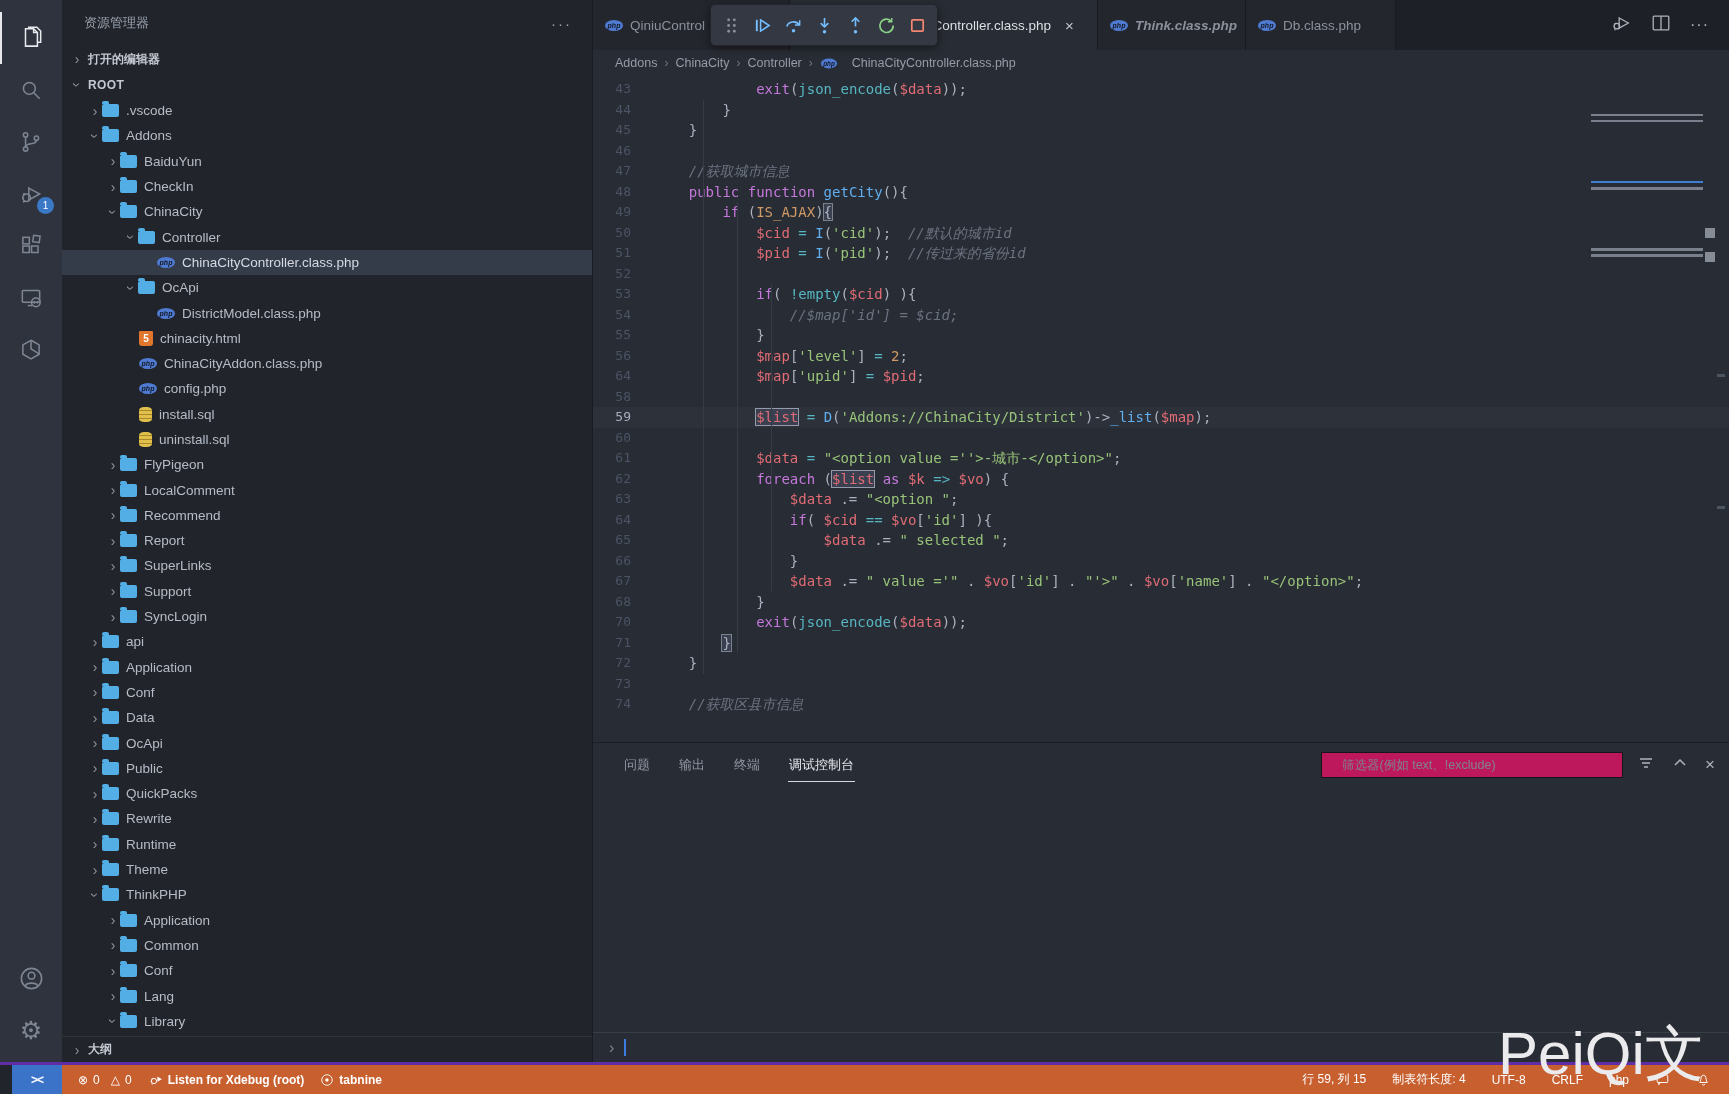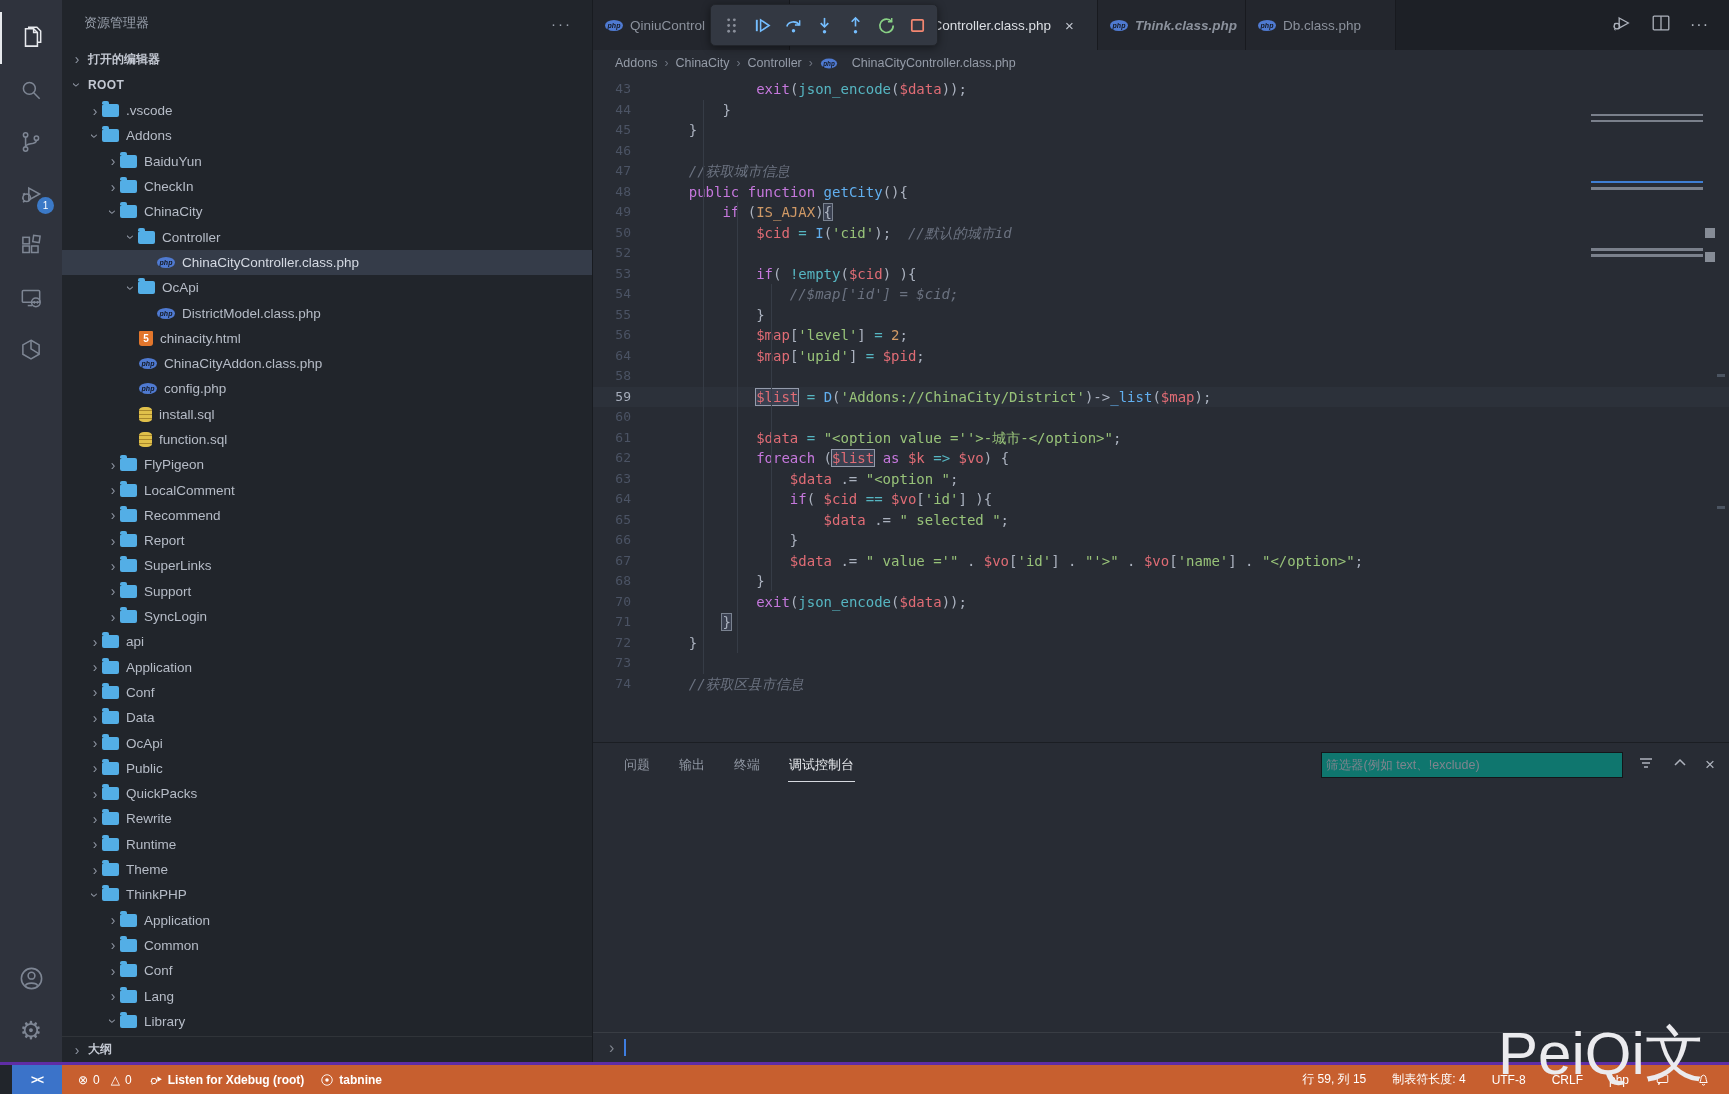--- a/index.html
+++ b/index.html
@@ -90,22 +90,22 @@
   .mm-bar { position:absolute; left:0; width:100%; height:2.5px; }
   .ruler-mark { position:absolute; background:#4b5461; }
   .ruler-sq { position:absolute; width:10px; height:10px; background:#868c96; }
 
   
   .panel { height:320px; flex:none; display:flex; flex-direction:column; background:#282c34; border-top:1px solid #1b1e23; }
   .panel-header { height:44px; display:flex; align-items:center; padding:0 14px 0 30px; flex:none; }
   .ptab { font-size:13px; color:#9097a3; margin-right:27px; padding:6px 1px; cursor:pointer; position:relative; }
   .ptab.active { color:#e8eaee; }
   .ptab.active::after { content:""; position:absolute; left:0; right:0; bottom:-2px; height:1px; background:#d7dae0; }
-  .pfilter { margin-left:auto; width:302px; height:26px; background:#0f766e; border:1px solid #14161a; color:#cfd4dc;
-    font-size:12.5px; padding:0 4px; outline:none; }
+  .pfilter { margin-left:auto; width:302px; height:26px; background:#be185d; border:1px solid #14161a; color:#cfd4dc;
+    font-size:12.5px; padding:0 20px; outline:none; }
   .pfilter::placeholder { color:#7f848e; }
   .phdr-icons { display:flex; align-items:center; gap:17px; margin-left:14px; color:#aeb3bd; }
   .phdr-icons svg { stroke:#aeb3bd; fill:none; stroke-width:1.5; }
   .phdr-icons .x { font-size:17px; cursor:pointer; }
   .panel-body { flex:1; }
   .repl { height:30px; border-top:1px solid #393d44; display:flex; align-items:center; padding-left:16px; flex:none; }
   .repl .prompt { color:#7f848e; font-size:16px; margin-right:10px; }
   .repl .caret { width:2px; height:17px; background:#3e7de0; }
 
   
@@ -299,21 +299,21 @@
             <span class="ficon">
               <span class="icon-sql"></span>
             </span>
             <span>install.sql</span>
           </div>
           <div class="tree-row" style="padding-left: 62px;">
             <span class="tr-spacer"></span>
             <span class="ficon">
               <span class="icon-sql"></span>
             </span>
-            <span>function.sql</span>
+            <span>uninstall.sql</span>
           </div>
           <div class="tree-row" style="padding-left: 44px;">
             <span class="chev">›</span>
             <span class="ficon">
               <span class="icon-folder"></span>
             </span>
             <span>FlyPigeon</span>
           </div>
           <div class="tree-row" style="padding-left: 44px;">
             <span class="chev">›</span>
@@ -589,20 +589,21 @@
       <div class="editor">
         <div class="codewrap" id="code">
             <div class="codeline"><span class="ln">43</span><span class="lc"><span class="tk-p">            </span><span class="tk-k">exit</span><span class="tk-p">(</span><span class="tk-b">json_encode</span><span class="tk-p">(</span><span class="tk-v">$data</span><span class="tk-p">));</span></span></div>
             <div class="codeline"><span class="ln">44</span><span class="lc"><span class="tk-p">        }</span></span></div>
             <div class="codeline"><span class="ln">45</span><span class="lc"><span class="tk-p">    }</span></span></div>
             <div class="codeline"><span class="ln">46</span><span class="lc"></span></div>
             <div class="codeline"><span class="ln">47</span><span class="lc"><span class="tk-p">    </span><span class="tk-c">//获取城市信息</span></span></div>
             <div class="codeline"><span class="ln">48</span><span class="lc"><span class="tk-p">    </span><span class="tk-k">public</span><span class="tk-p"> </span><span class="tk-k">function</span><span class="tk-p"> </span><span class="tk-f">getCity</span><span class="tk-p">(){</span></span></div>
             <div class="codeline"><span class="ln">49</span><span class="lc"><span class="tk-p">        </span><span class="tk-k">if</span><span class="tk-p"> (</span><span class="tk-n">IS_AJAX</span><span class="tk-p">)</span><span class="tk-z">{</span></span></div>
             <div class="codeline"><span class="ln">50</span><span class="lc"><span class="tk-p">            </span><span class="tk-v">$cid</span><span class="tk-p"> </span><span class="tk-o">=</span><span class="tk-p"> </span><span class="tk-f">I</span><span class="tk-p">(</span><span class="tk-s">'cid'</span><span class="tk-p">);  </span><span class="tk-c">//默认的城市id</span></span></div>
+            <div class="codeline"><span class="ln">51</span><span class="lc"><span class="tk-p">            </span><span class="tk-v">$pid</span><span class="tk-p"> </span><span class="tk-o">=</span><span class="tk-p"> </span><span class="tk-f">I</span><span class="tk-p">(</span><span class="tk-s">'pid'</span><span class="tk-p">);  </span><span class="tk-c">//传过来的省份id</span></span></div>
             <div class="codeline"><span class="ln">52</span><span class="lc"></span></div>
             <div class="codeline"><span class="ln">53</span><span class="lc"><span class="tk-p">            </span><span class="tk-k">if</span><span class="tk-p">( </span><span class="tk-o">!</span><span class="tk-b">empty</span><span class="tk-p">(</span><span class="tk-v">$cid</span><span class="tk-p">) ){</span></span></div>
             <div class="codeline"><span class="ln">54</span><span class="lc"><span class="tk-p">                </span><span class="tk-c">//$map['id'] = $cid;</span></span></div>
             <div class="codeline"><span class="ln">55</span><span class="lc"><span class="tk-p">            }</span></span></div>
             <div class="codeline"><span class="ln">56</span><span class="lc"><span class="tk-p">            </span><span class="tk-v">$map</span><span class="tk-p">[</span><span class="tk-s">'level'</span><span class="tk-p">] </span><span class="tk-o">=</span><span class="tk-p"> </span><span class="tk-n">2</span><span class="tk-p">;</span></span></div>
             <div class="codeline"><span class="ln">64</span><span class="lc"><span class="tk-p">            </span><span class="tk-v">$map</span><span class="tk-p">[</span><span class="tk-s">'upid'</span><span class="tk-p">] </span><span class="tk-o">=</span><span class="tk-p"> </span><span class="tk-v">$pid</span><span class="tk-p">;</span></span></div>
             <div class="codeline"><span class="ln">58</span><span class="lc"></span></div>
             <div class="codeline cur"><span class="ln">59</span><span class="lc"><span class="tk-p">            </span><span class="tk-x">$list</span><span class="tk-p"> </span><span class="tk-o">=</span><span class="tk-p"> </span><span class="tk-f">D</span><span class="tk-p">(</span><span class="tk-s">'Addons://ChinaCity/District'</span><span class="tk-p">)-&gt;</span><span class="tk-f">_list</span><span class="tk-p">(</span><span class="tk-v">$map</span><span class="tk-p">);</span></span></div>
             <div class="codeline"><span class="ln">60</span><span class="lc"></span></div>
             <div class="codeline"><span class="ln">61</span><span class="lc"><span class="tk-p">            </span><span class="tk-v">$data</span><span class="tk-p"> </span><span class="tk-o">=</span><span class="tk-p"> </span><span class="tk-s">"&lt;option value =''&gt;-城市-&lt;/option&gt;"</span><span class="tk-p">;</span></span></div>

